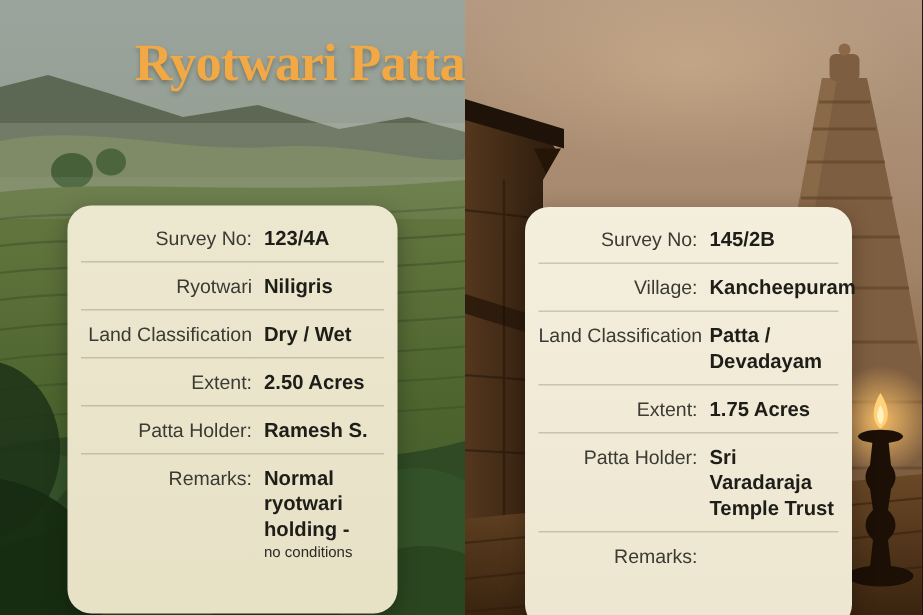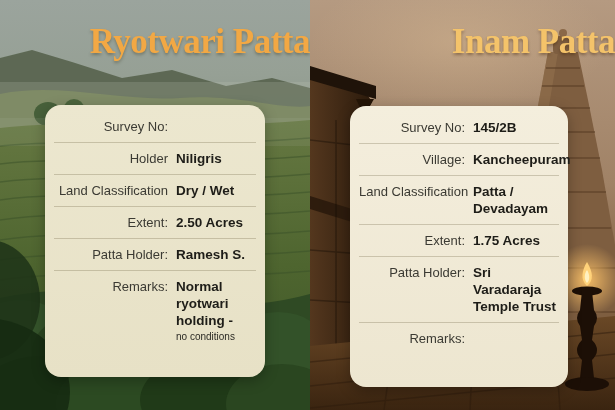--- a/index.html
+++ b/index.html
@@ -17,20 +17,21 @@
     font-family:"Liberation Serif",serif;font-weight:bold;font-size:35px;
     letter-spacing:-0.5px;line-height:1;z-index:3;
   }
   .title.ryotwari{color:#f2a844;text-shadow:0 2px 3px rgba(50,45,20,0.35);}
   .title.inam{color:#f4c36a;text-shadow:0 2px 3px rgba(60,30,0,0.4);}
 
   .card{
     position:absolute;z-index:2;border-radius:16px;
     box-shadow:0 4px 14px rgba(0,0,0,0.28);
     padding:6px 0 8px 0;
+    margin-top:32px;
   }
   .card.ryotwari-card{
     left:45px;top:105px;width:220px;min-height:258px;
     background:linear-gradient(180deg,#ece7cf 0%,#e7e1c6 100%);
   }
   .card.inam-card{
     left:40px;top:106px;width:218px;min-height:267px;
     background:linear-gradient(180deg,#f4eedd 0%,#ede6d0 100%);
   }
   .row{display:flex;align-items:flex-start;gap:8px;margin:0 9px;padding:7px 0;}
@@ -101,23 +102,24 @@
       </g>
       <ellipse cx="-12" cy="300" rx="52" ry="60" fill="#1d3317" opacity="0.85"></ellipse>
       <ellipse cx="-16" cy="392" rx="86" ry="74" fill="#162b12" opacity="0.9"></ellipse>
     </svg>
 
     <div class="title ryotwari">Ryotwari Patta</div>
 
     <div class="card ryotwari-card">
       <div class="row">
         <div class="label">Survey No:</div>
-      </div>
-      <div class="row">
-        <div class="label">Holder</div>
+        <div class="value">123/4A</div>
+      </div>
+      <div class="row">
+        <div class="label">Ryotwari</div>
         <div class="value">Niligris</div>
       </div>
       <div class="row">
         <div class="label">Land Classification</div>
         <div class="value">Dry / Wet</div>
       </div>
       <div class="row">
         <div class="label">Extent:</div>
         <div class="value">2.50 Acres</div>
       </div>
@@ -213,21 +215,20 @@
         <path d="M277,262 C283,272 284,280 277,286 C270,280 272,270 277,262 Z" fill="#ffd27a"></path>
         <path d="M277,270 C280,275 280,280 277,283 C274,280 274,274 277,270 Z" fill="#fff0c0"></path>
         <g fill="#1c0f06">
           <ellipse cx="277" cy="291" rx="15" ry="4.5"></ellipse>
           <path d="M272,291 L270,310 Q264,318 270,326 L272,340 Q262,350 272,360 L270,378 L284,378 L282,360 Q292,350 282,340 L284,326 Q290,318 284,310 L282,291 Z"></path>
           <ellipse cx="277" cy="384" rx="22" ry="7"></ellipse>
         </g>
       </g>
     </svg>
 
-    <div class="title inam">Inam Patta</div>
 
     <div class="card inam-card">
       <div class="row">
         <div class="label">Survey No:</div>
         <div class="value">145/2B</div>
       </div>
       <div class="row">
         <div class="label">Village:</div>
         <div class="value">Kancheepuram</div>
       </div>

